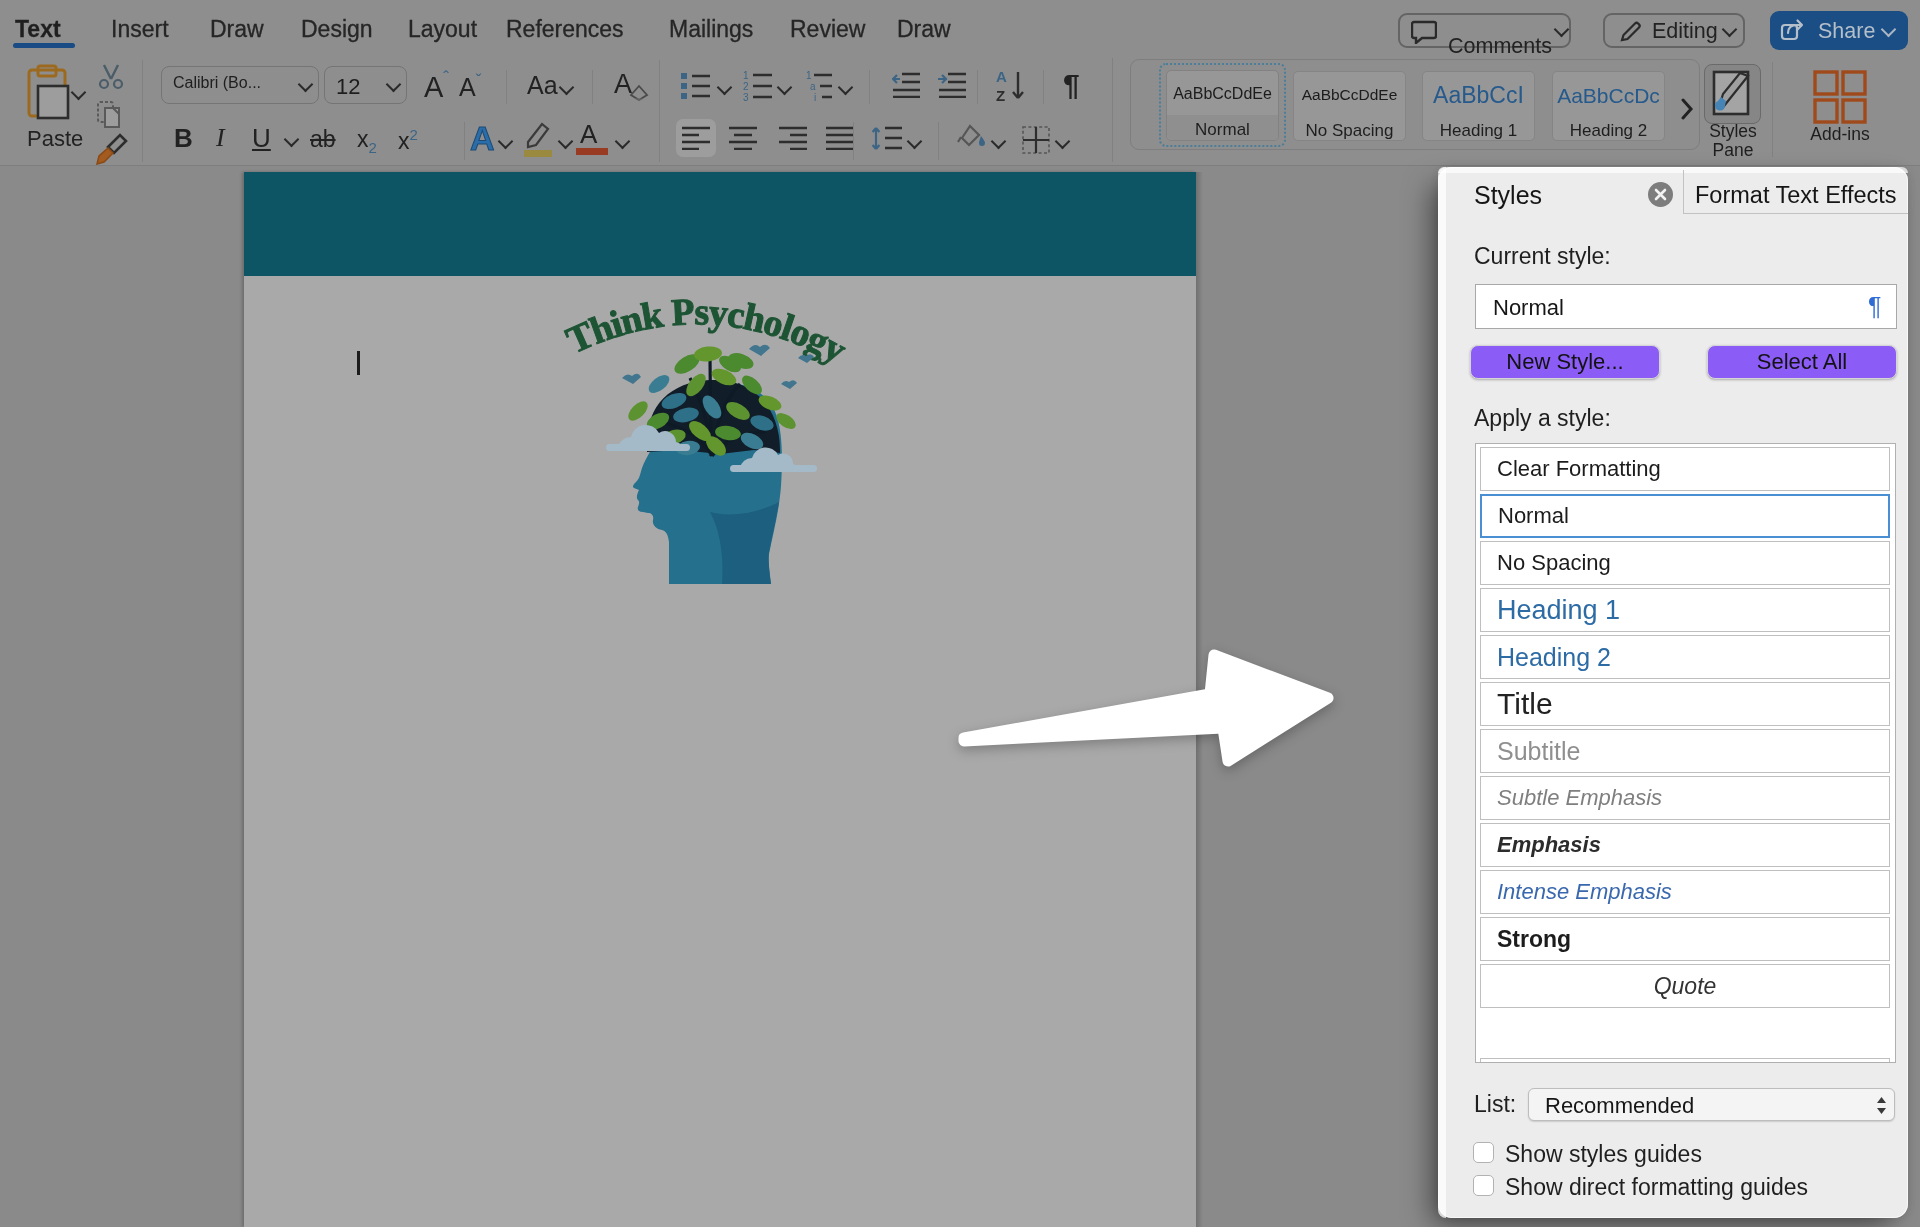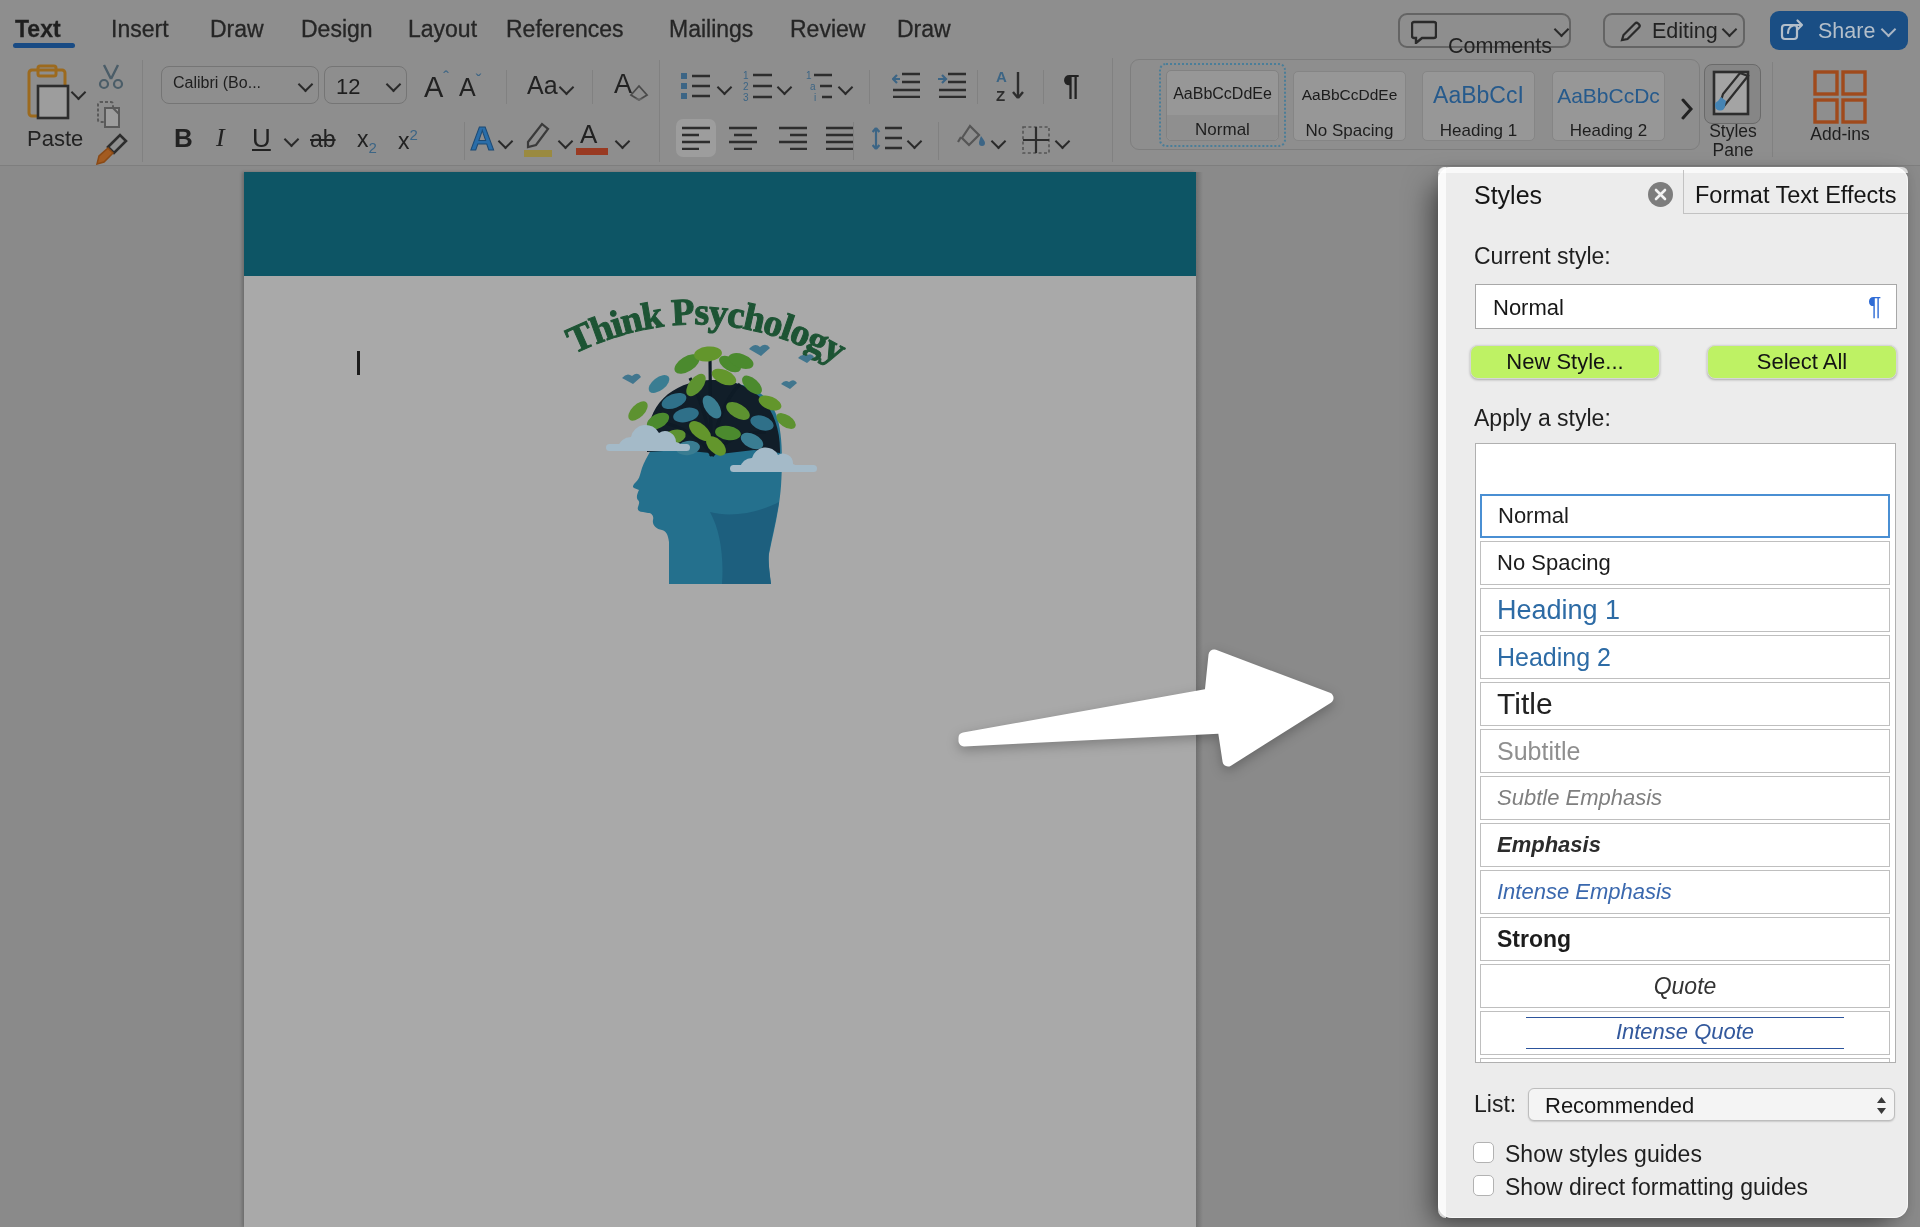--- a/index.html
+++ b/index.html
@@ -13,21 +13,21 @@
   .combo { position:absolute; border:1.5px solid #757575; border-radius:8px; color:#1e1e1e; }
   .chev { position:absolute; width:11px; height:11px; border-right:2.2px solid #2a2a2a; border-bottom:2.2px solid #2a2a2a; transform:rotate(45deg); }
   .ric { position:absolute; color:#222; }
   
   #doc { position:absolute; left:244px; top:172px; width:952px; height:1055px; background:#a9a9a9; box-shadow:-2px 0 3px rgba(0,0,0,0.22); }
   #docshadow { position:absolute; left:1196px; top:172px; width:7px; height:1055px; background:linear-gradient(to right,#707070,#8a8a8a); }
   #teal { position:absolute; left:0; top:0; width:952px; height:104px; background:#0d5565; }
   
   #panel { position:absolute; left:1438px; top:167px; width:470px; height:1051px; background:#ececec; border-radius:14px; box-shadow:-12px 12px 28px -6px rgba(0,0,0,0.5), 0 0 10px rgba(0,0,0,0.12), 0 0 0 1px rgba(255,255,255,0.65) inset; }
   .plabel { position:absolute; font-size:23px; color:#1f1f1f; }
-  .pbtn { height:34px; background:#bef264; border:1px solid #d6d6d6; border-radius:8px; box-shadow:0 1px 2.5px rgba(0,0,0,0.28); font-size:22px; color:#131313; display:flex; align-items:center; justify-content:center; }
+  .pbtn { height:34px; background:#8b5cf6; border:1px solid #d6d6d6; border-radius:8px; box-shadow:0 1px 2.5px rgba(0,0,0,0.28); font-size:22px; color:#131313; display:flex; align-items:center; justify-content:center; }
   .item { position:absolute; left:4px; width:410px; height:44px; background:#fff; border:1.5px solid #bfbfbf; font-size:22px; color:#1c1c1c; display:flex; align-items:center; padding-left:16px; }
 </style>
 </head>
 <body>
   <div id="ribbon">
 
     <div class="tab" style="left:15px; font-weight:700; color:#1f1f1f;">Text</div>
     <div class="abs" style="left:13px; top:43px; width:62px; height:4.5px; background:#194b84; border-radius:3px;"></div>
     <div class="tab" style="left:111px;">Insert</div>
     <div class="tab" style="left:210px;">Draw</div>
@@ -320,34 +320,32 @@
     <div class="plabel" style="left:36px; top:76px;">Current style:</div>
     <div class="abs" style="left:37px; top:117px; width:422px; height:45px; background:#fff; border:1.5px solid #a8a8a8;"></div>
     <div class="abs" style="left:55px; top:128px; font-size:22px; color:#161616;">Normal</div>
     <div class="abs" style="left:430px; top:125px; font-size:25px; color:#2f6cd6;">¶</div>
 
     <div class="pbtn abs" style="left:32px; top:178px; width:190px;">New Style...</div>
     <div class="pbtn abs" style="left:269px; top:178px; width:190px;">Select All</div>
 
     <div class="plabel" style="left:36px; top:238px;">Apply a style:</div>
     <div id="stylelist" class="abs" style="left:37px; top:276px; width:421px; height:620px; background:#fff; border:1.5px solid #b0b0b0; overflow:hidden;">
+      <div class="item" style="top:3px;">Clear Formatting</div>
       <div class="item" style="top:50px; border:2.5px solid #4a8fd3;">Normal</div>
       <div class="item" style="top:97px;">No Spacing</div>
       <div class="item" style="top:144px; font-size:27px; color:#2d6ba5;">Heading 1</div>
       <div class="item" style="top:191px; font-size:25px; color:#2d6ba5;">Heading 2</div>
       <div class="item" style="top:238px; font-size:30px; color:#222;">Title</div>
       <div class="item" style="top:285px; font-size:25px; color:#8f8f8f;">Subtitle</div>
       <div class="item" style="top:332px; font-style:italic; color:#7f7f7f;">Subtle Emphasis</div>
       <div class="item" style="top:379px; font-style:italic; font-weight:600; color:#2c2c2c;">Emphasis</div>
       <div class="item" style="top:426px; font-style:italic; color:#3a68ae; font-size:22px;">Intense Emphasis</div>
       <div class="item" style="top:473px; font-weight:700; font-size:23px;">Strong</div>
       <div class="item" style="top:520px; font-style:italic; font-size:23px; color:#333; justify-content:center; padding-left:0;">Quote</div>
-      <div class="item" style="top:567px; font-style:italic; font-size:22px; color:#32589c; justify-content:center; padding-left:0;">
-        <span style="border-top:1.5px solid #2c549c; border-bottom:1.5px solid #2c549c; padding:1px 14px 3px; width:318px; text-align:center;">Intense Quote</span>
-      </div>
       <div class="item" style="top:614px;"></div>
     </div>
 
     <div class="plabel" style="left:36px; top:924px;">List:</div>
     <div class="abs" style="left:90px; top:921px; width:367px; height:33px; background:#f4f4f4; border:1.5px solid #bdbdbd; border-radius:6px; box-shadow:0 1px 1.5px rgba(0,0,0,0.15);"></div>
     <div class="abs" style="left:107px; top:926px; font-size:22px; color:#161616;">Recommended</div>
     <svg class="abs" style="left:437px; top:929px;" width="13" height="19" viewBox="0 0 13 19">
       <path d="M6.5 1 L11 7 H2 Z" fill="#3a3a3a"></path>
       <path d="M6.5 18 L2 12 H11 Z" fill="#3a3a3a"></path>
     </svg>

